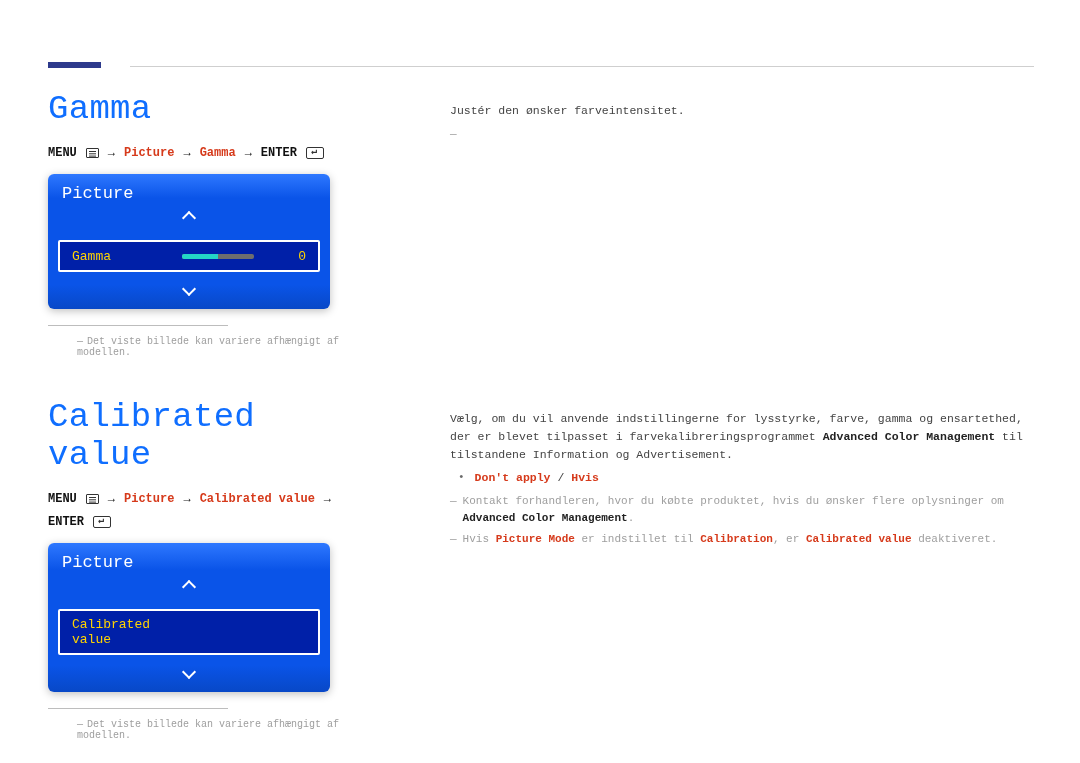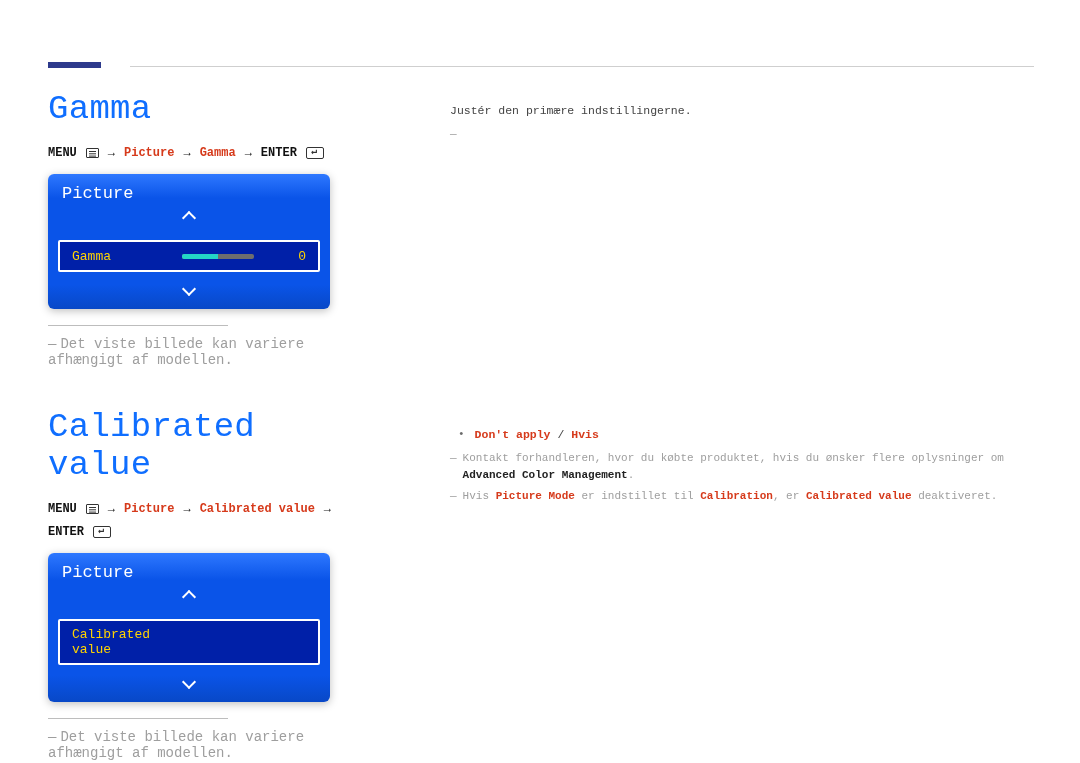--- a/index.html
+++ b/index.html
@@ -172,22 +172,23 @@
     width: 20px;
     text-align: right;
   }
   .note-rule {
     border: none;
     border-top: 1px solid #bdbdbd;
     width: 180px;
     margin-bottom: 10px;
   }
   .note-text {
-    font-size: 14px;
+    font-size: 10px;
     color: #9e9e9e;
+    margin-left: 29px;
   }
   .note-dash {
     color: #9e9e9e;
     margin-right: 4px;
   }
   .body-p {
     margin-bottom: 6px;
   }
   .footnote {
     display: flex;
@@ -249,21 +250,21 @@
         <div class="osd-arrows"><span class="chev chev-down"></span></div>
       </div>
 
       <hr class="note-rule">
       <div class="note-text">
         <span class="note-dash">―</span><span>Det viste billede kan variere afhængigt af modellen.</span>
       </div>
     </div>
 
     <div class="right-col">
-      <p class="body-p">Justér den primære indstillingerne.</p>
+      <p class="body-p">Justér den ønsker farveintensitet.</p>
       <div class="footnote">
         <span class="dash">―</span>
       </div>
     </div>
   </div>
 
   <div class="two-col section2">
     <div class="left-col">
       <h1 class="section-title">Calibrated value</h1>
 
@@ -288,20 +289,23 @@
         <div class="osd-arrows"><span class="chev chev-down"></span></div>
       </div>
 
       <hr class="note-rule">
       <div class="note-text">
         <span class="note-dash">―</span><span>Det viste billede kan variere afhængigt af modellen.</span>
       </div>
     </div>
 
     <div class="right-col">
+      <p class="body-p">
+        <span>Vælg, om du vil anvende indstillingerne for lysstyrke, farve, gamma og ensartethed, der er blevet tilpasset i farvekalibreringsprogrammet </span><span class="hl-bold">Advanced Color Management</span><span> til tilstandene Information og Advertisement.</span>
+      </p>
       <div class="bullet-line">
         <span class="bullet-dot">•</span>
         <span>
           <span class="hl-red">Don't apply</span><span> / </span><span class="hl-red">Hvis</span>
         </span>
       </div>
       <div class="footnote">
         <span class="dash">―</span>
         <span>
           <span>Kontakt forhandleren, hvor du købte produktet, hvis du ønsker flere oplysninger om </span><span class="hl-bold">Advanced Color Management</span><span>.</span>

